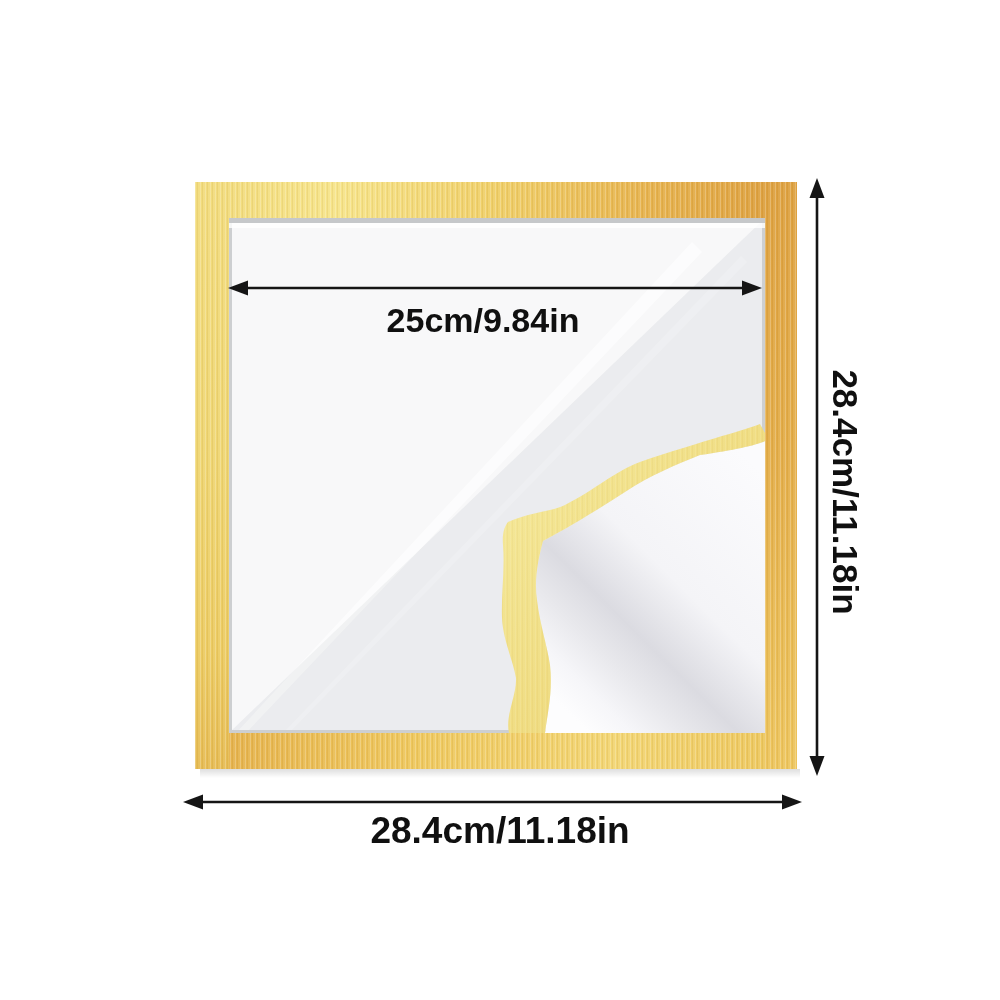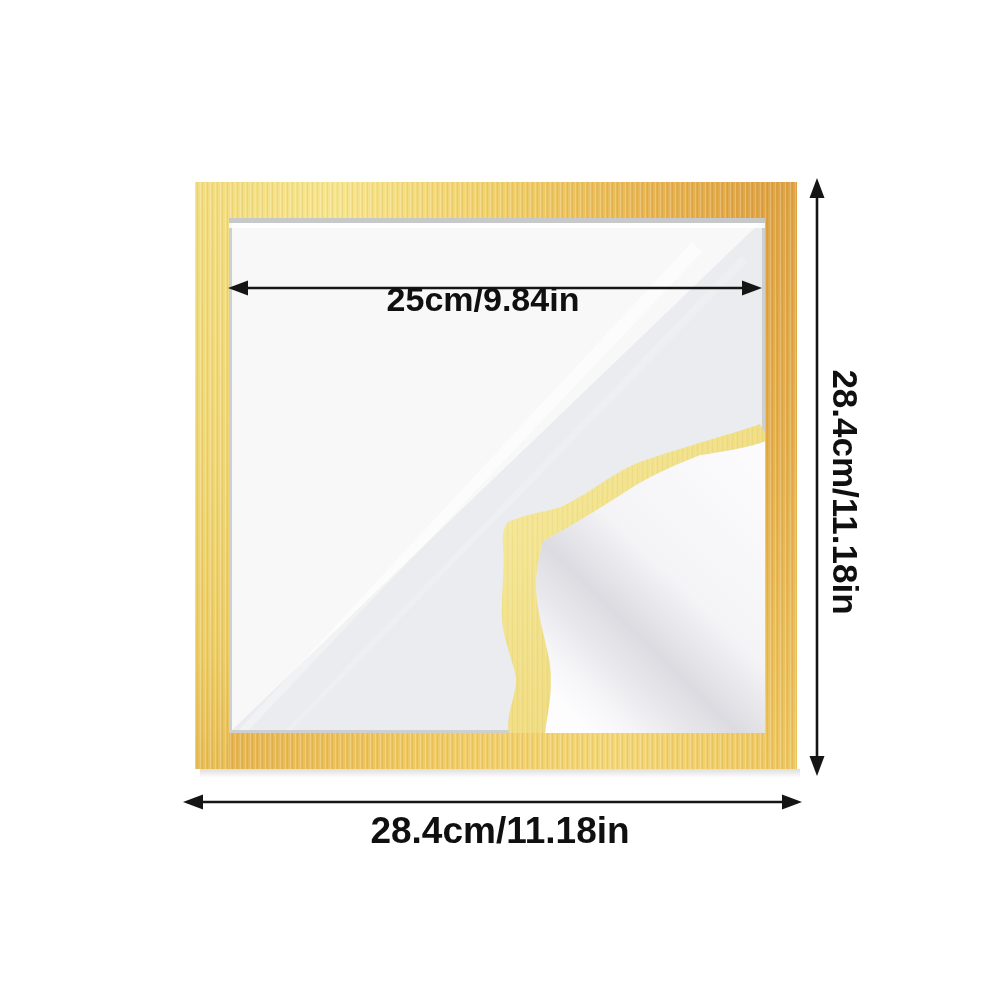--- a/index.html
+++ b/index.html
@@ -1,20 +1,20 @@
 <!DOCTYPE html>
 <html><head>
 <meta charset="utf-8">
 <style>
   html,body{margin:0;padding:0;background:#ffffff;width:1000px;height:1000px;overflow:hidden;}
   .stage{position:relative;width:1000px;height:1000px;background:#ffffff;font-family:"Liberation Sans",sans-serif;}
   .stage svg{position:absolute;left:0;top:0;}
   .dim-label{position:absolute;font-weight:700;color:#101010;white-space:nowrap;
              font-family:"Liberation Sans",sans-serif;}
-  .label-inner-width{left:483px;top:280px;transform:translateX(-50%);font-size:34px;}
+  .label-inner-width{left:483px;top:301px;transform:translateX(-50%);font-size:34px;}
   .label-outer-width{left:500px;top:810px;transform:translateX(-50%);font-size:37px;}
   .label-height{left:845px;top:492px;transform:translate(-50%,-50%) rotate(90deg);font-size:35px;}
 </style>
 </head>
 <body>
 
 <div class="stage">
 
   <svg width="1000" height="1000" viewBox="0 0 1000 1000">
     <defs>

